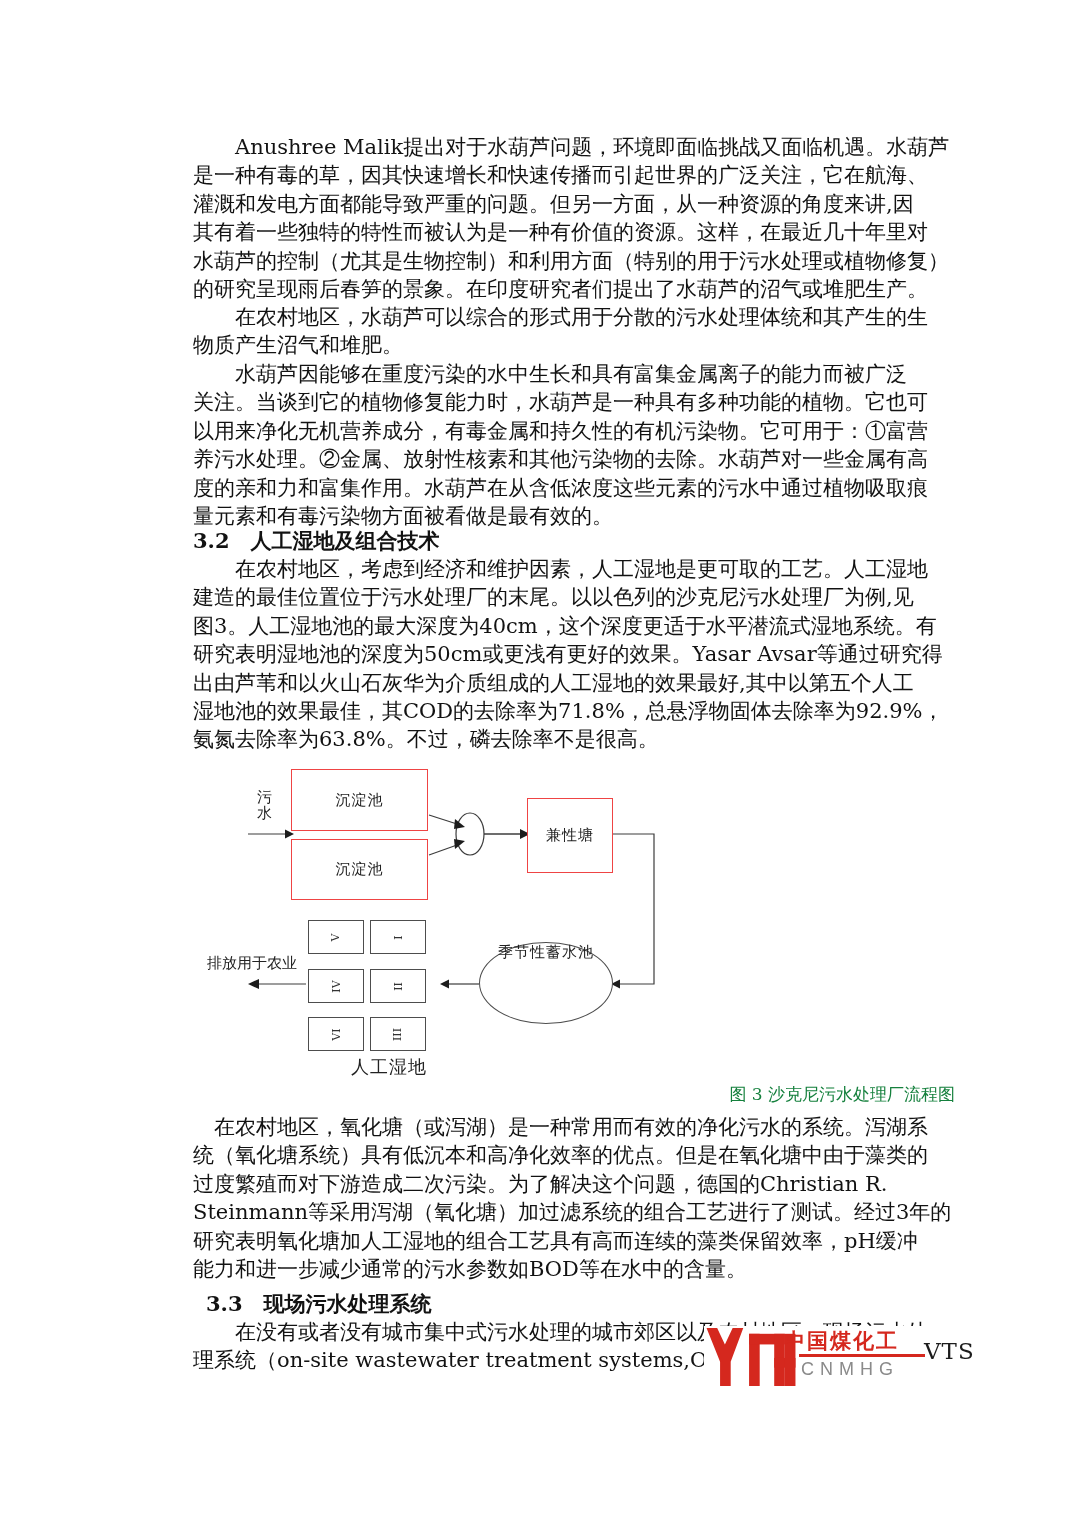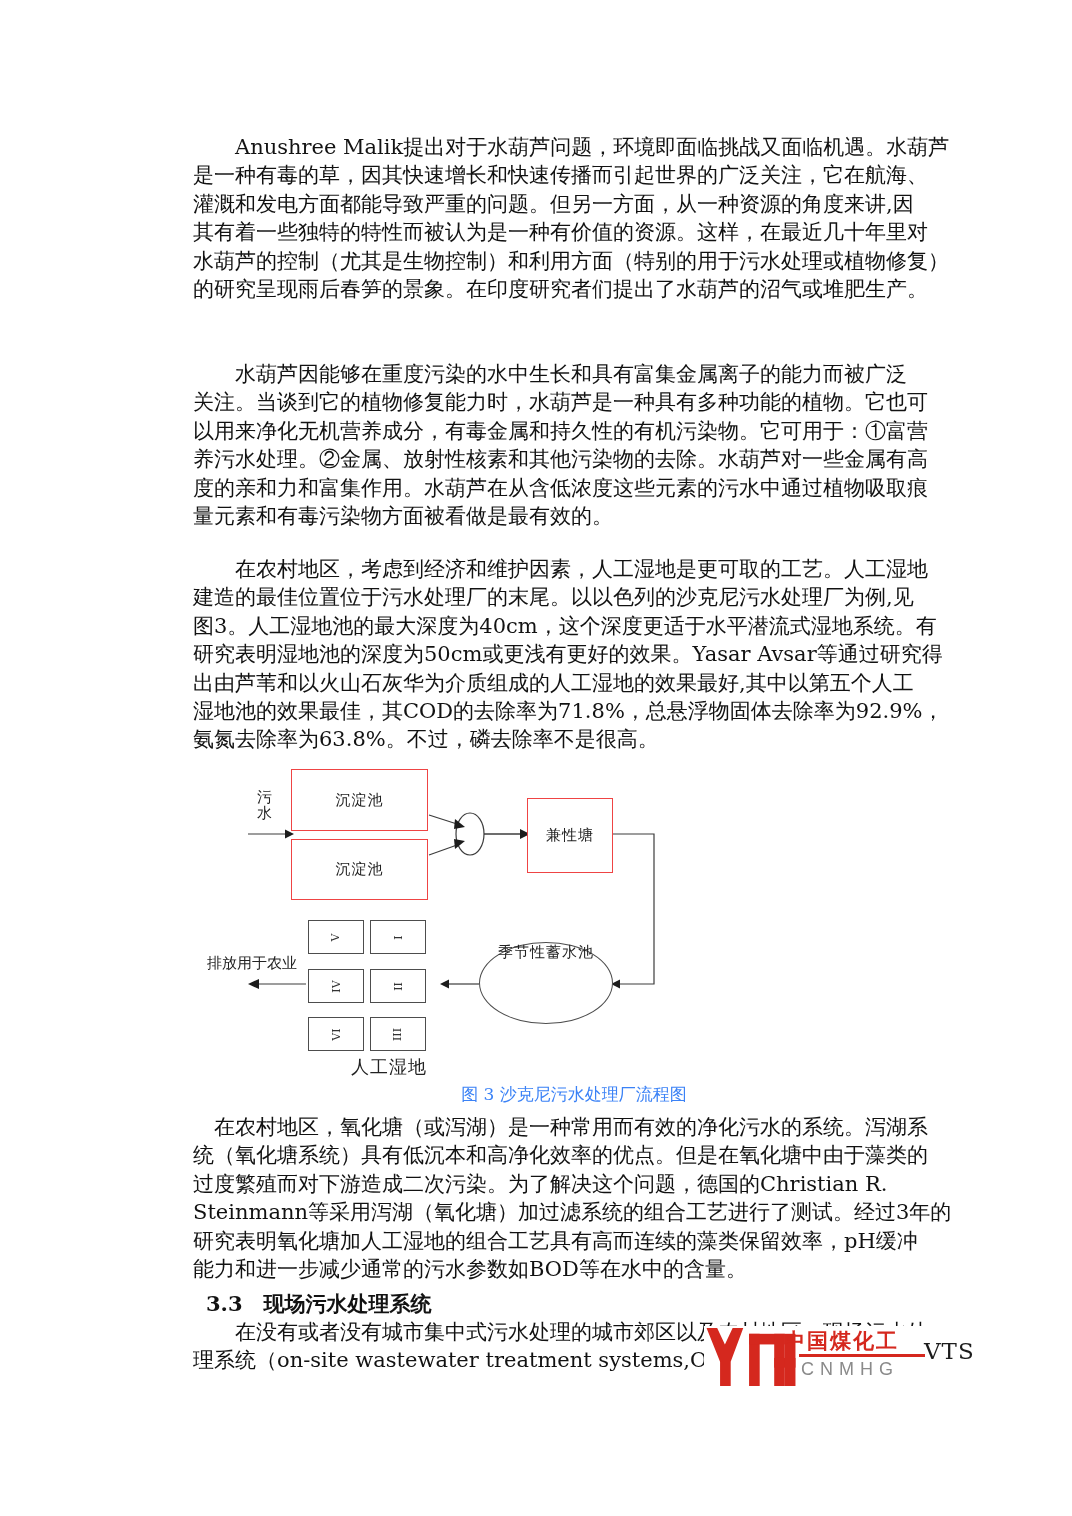--- a/index.html
+++ b/index.html
@@ -29,22 +29,22 @@
   .flabel{position:absolute;font-size:15px;color:#222;white-space:pre-line;line-height:16px;}
   .cell{
     position:absolute;border:1px solid #4d4d4d;background:#ffffff;
     display:flex;align-items:center;justify-content:center;
   }
   .cell span{
     display:block;transform:rotate(-90deg);font-size:11px;color:#333;
     font-family:"DejaVu Serif","Liberation Serif",serif;
   }
   .fig-caption{
-    position:absolute;left:157px;top:1083px;width:762px;text-align:center;
-    font-size:17px;line-height:22px;color:#3b82f6;white-space:pre;
+    position:absolute;left:157px;top:1083px;width:762px;text-align:right;
+    font-size:17px;line-height:22px;color:#15803d;white-space:pre;
   }
   
   .logo{
     position:absolute;left:668px;top:1326px;width:250px;height:66px;background:#ffffff;
     font-family:"Liberation Sans","DejaVu Sans",sans-serif;
   }
   .logo .mark{position:absolute;left:2px;top:2px;}
   .logo .cn{position:absolute;left:80px;top:3px;font-size:21px;line-height:24px;letter-spacing:2px;font-weight:bold;}
   .logo .rule{position:absolute;left:95px;top:28px;width:126px;height:3px;}
   .logo .code{position:absolute;left:97px;top:33px;font-size:18px;letter-spacing:6px;}
@@ -57,27 +57,30 @@
 <body>
 
 <div class="page">
 
   <div class="para" style="top:133px">　　Anushree Malik提出对于水葫芦问题，环境即面临挑战又面临机遇。水葫芦
 是一种有毒的草，因其快速增长和快速传播而引起世界的广泛关注，它在航海、
 灌溉和发电方面都能导致严重的问题。但另一方面，从一种资源的角度来讲,因
 其有着一些独特的特性而被认为是一种有价值的资源。这样，在最近几十年里对
 水葫芦的控制（尤其是生物控制）和利用方面（特别的用于污水处理或植物修复）
 的研究呈现雨后春笋的景象。在印度研究者们提出了水葫芦的沼气或堆肥生产。</div>
+  <div class="para" style="top:303px">　　在农村地区，水葫芦可以综合的形式用于分散的污水处理体统和其产生的生
+物质产生沼气和堆肥。</div>
   <div class="para" style="top:360px">　　水葫芦因能够在重度污染的水中生长和具有富集金属离子的能力而被广泛
 关注。当谈到它的植物修复能力时，水葫芦是一种具有多种功能的植物。它也可
 以用来净化无机营养成分，有毒金属和持久性的有机污染物。它可用于：①富营
 养污水处理。②金属、放射性核素和其他污染物的去除。水葫芦对一些金属有高
 度的亲和力和富集作用。水葫芦在从含低浓度这些元素的污水中通过植物吸取痕
 量元素和有毒污染物方面被看做是最有效的。</div>
 
+  <div class="heading" style="top:527px">3.2　人工湿地及组合技术</div>
   <div class="para" style="top:555px">　　在农村地区，考虑到经济和维护因素，人工湿地是更可取的工艺。人工湿地
 建造的最佳位置位于污水处理厂的末尾。以以色列的沙克尼污水处理厂为例,见
 图3。人工湿地池的最大深度为40cm，这个深度更适于水平潜流式湿地系统。有
 研究表明湿地池的深度为50cm或更浅有更好的效果。Yasar Avsar等通过研究得
 出由芦苇和以火山石灰华为介质组成的人工湿地的效果最好,其中以第五个人工
 湿地池的效果最佳，其COD的去除率为71.8%，总悬浮物固体去除率为92.9%，
 氨氮去除率为63.8%。不过，磷去除率不是很高。</div>
 
   <div class="fig">
     <svg width="762" height="315" viewBox="0 0 762 315">

